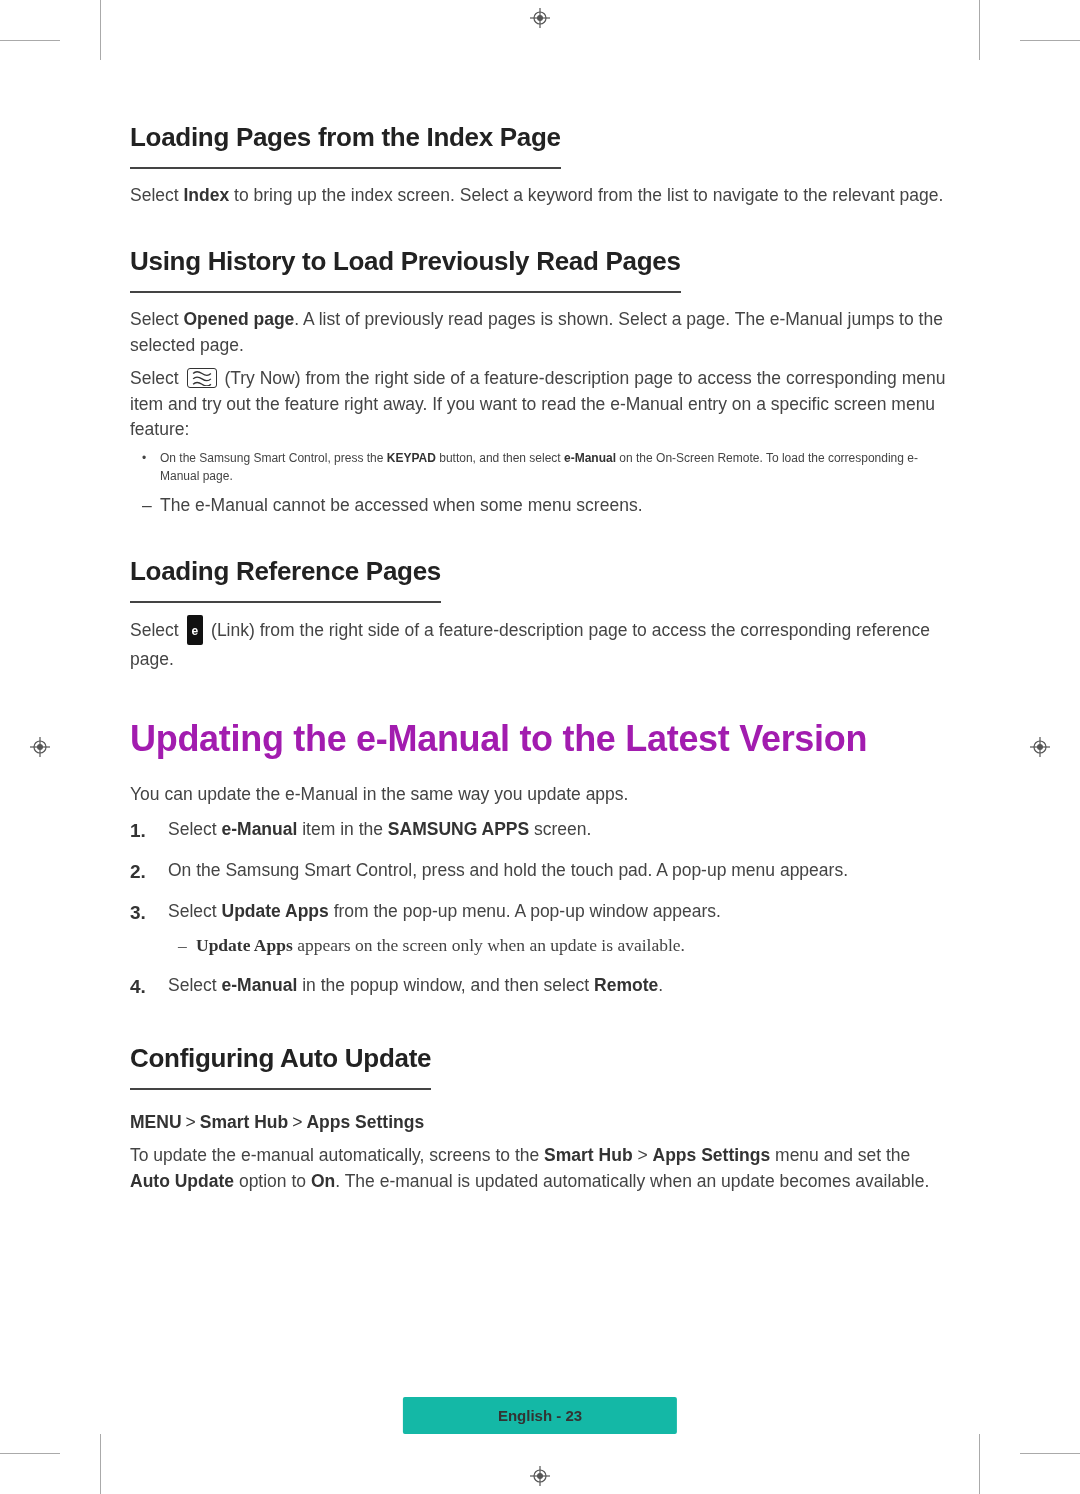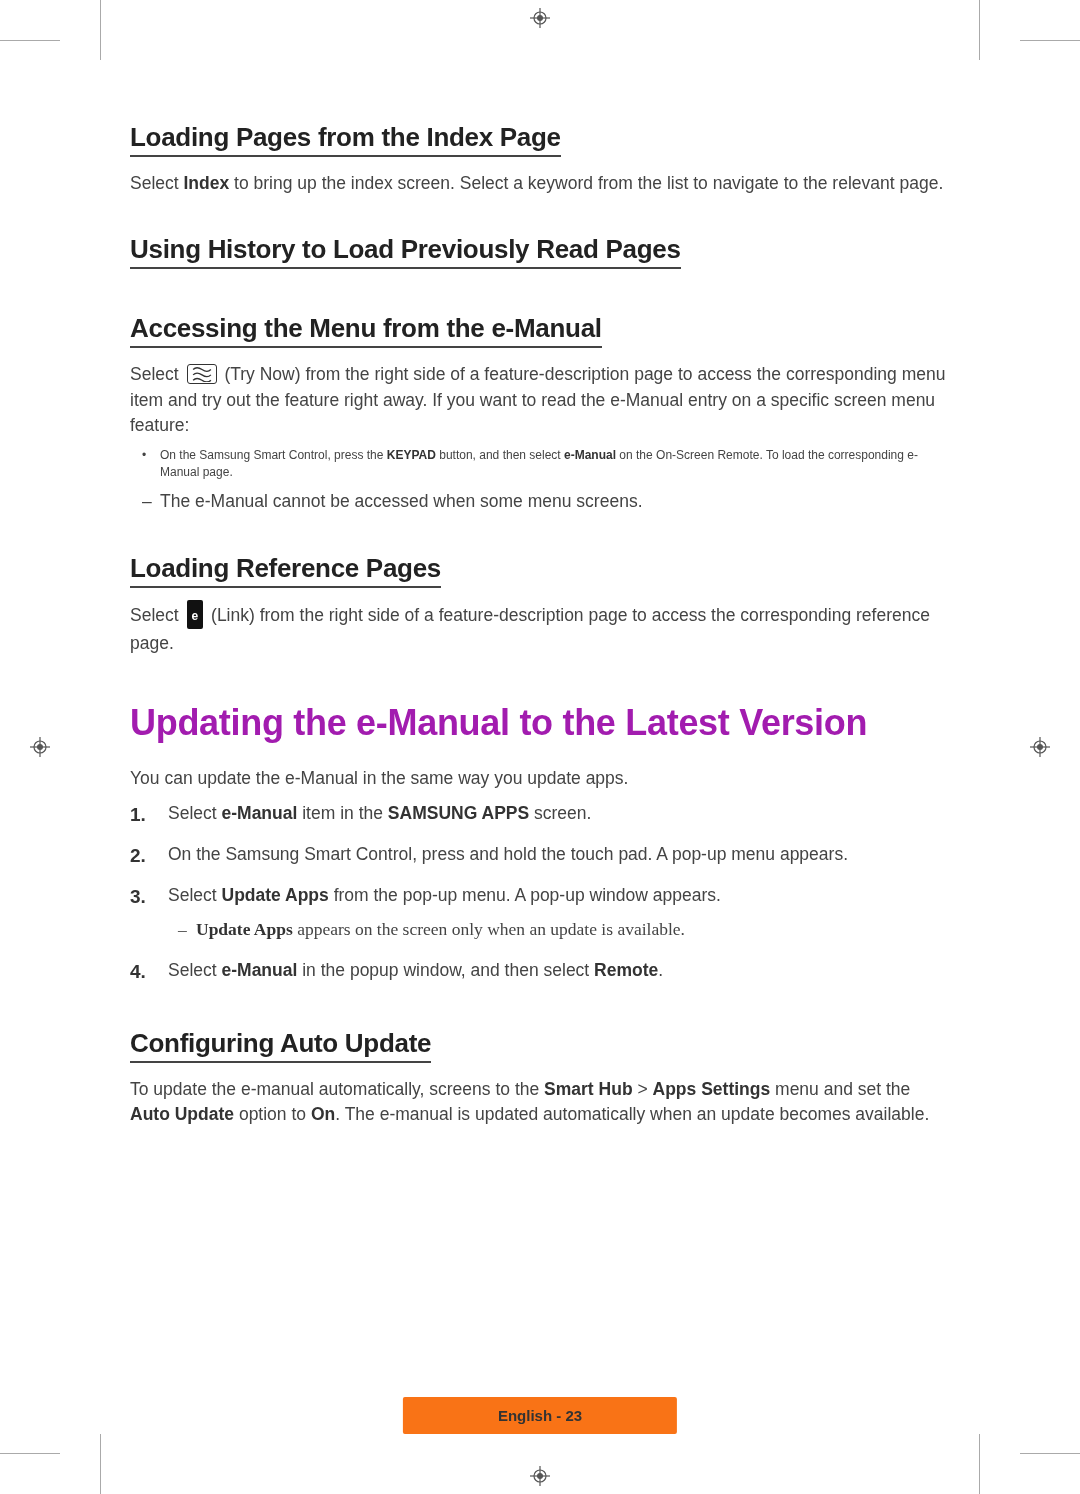--- a/index.html
+++ b/index.html
@@ -21,21 +21,21 @@
   .reg svg { width: 20px; height: 20px; display: block; }
   .reg.top { top: 8px; left: 50%; transform: translateX(-50%); }
   .reg.bottom { bottom: 8px; left: 50%; transform: translateX(-50%); }
   .reg.left { top: 50%; left: 30px; transform: translateY(-50%); }
   .reg.right { top: 50%; right: 30px; transform: translateY(-50%); }
 
   .content { width: 100%; }
   h2.section {
     font-size: 26px; font-weight: 700; color: #222;
     border-bottom: 2px solid #444; display: inline-block;
-    padding-bottom: 2px; margin-top: 30px; margin-bottom: 14px;
+    padding-bottom: 14px; margin-top: 30px; margin-bottom: 14px;
     letter-spacing: -0.3px;
   }
   h2.section:first-of-type { margin-top: 12px; }
   h1.major {
     font-size: 36px; font-weight: 700; color: #a21caf;
     margin-top: 46px; margin-bottom: 22px; letter-spacing: -0.3px;
   }
   p.body { font-size: 17.5px; line-height: 1.45; color: #444; margin-bottom: 8px; }
   p.body b, li b, .num-text b { font-weight: 700; color: #333; }
   ul.dash { list-style: none; padding-left: 30px; margin-top: 8px; }
@@ -60,21 +60,21 @@
     padding: 1px 3px; margin: 0 3px; background: #fff;
     position: relative; top: -2px;
   }
   .try-icon svg { width: 22px; height: 16px; display: block; }
   .link-icon { background: #111; padding: 2px 5px; border-radius: 2px; border: none; }
   .link-icon span { color: #fff; font-weight: 700; font-size: 12px; }
 
   .footer {
     position: absolute; left: 50%; bottom: 60px; transform: translateX(-50%);
     text-align: center; font-size: 15px; font-weight: 700; color: #333;
-    background: #f97316; padding: 10px 95px; border-radius: 2px;
+    background: #14b8a6; padding: 10px 95px; border-radius: 2px;
   }
 </style>
 </head>
 <body>
 
 <div class="page">
 
   <div class="crop h tl-h"></div>
   <div class="crop v tl-v"></div>
   <div class="crop h tr-h"></div>
@@ -119,23 +119,25 @@
   <div class="content">
 
     
     <h2 class="section">Loading Pages from the Index Page</h2>
     <p class="body">
       <span>Select </span><b>Index</b><span> to bring up the index screen. Select a keyword from the list to navigate to the relevant page.</span>
     </p>
 
     
     <h2 class="section">Using History to Load Previously Read Pages</h2>
-
-    
-    <h2 class="section">Accessing the Menu from the e-Manual</h2>
+    <p class="body">
+      <span>Select </span><b>Opened page</b><span>. A list of previously read pages is shown. Select a page. The e-Manual jumps to the selected page.</span>
+    </p>
+
+    
     <p class="body">
       <span>Select </span>
       <span class="inline-icon try-icon">
         <svg viewBox="0 0 24 18">
             <path d="M2 4 Q6 0 12 4 Q18 8 22 4" fill="none" stroke="#333" stroke-width="1.5"></path>
             <path d="M2 10 Q6 6 12 10 Q18 14 22 10" fill="none" stroke="#333" stroke-width="1.5"></path>
             <path d="M2 16 Q6 12 12 16 Q18 20 22 16" fill="none" stroke="#333" stroke-width="1.5"></path>
           </svg>
       </span>
       <span> (Try Now) from the right side of a feature-description page to access the corresponding menu item and try out the feature right away. If you want to read the e-Manual entry on a specific screen menu feature:</span>
@@ -179,20 +181,23 @@
         </ul>
       </li>
       <li>
         <span class="numlabel">4.</span>
         <span>Select </span><b>e-Manual</b><span> in the popup window, and then select </span><b>Remote</b><span>.</span>
       </li>
     </ol>
 
     
     <h2 class="section">Configuring Auto Update</h2>
+    <p class="menupath">
+      <span>MENU</span><span class="chev">&gt;</span><span>Smart Hub</span><span class="chev">&gt;</span><span>Apps Settings</span>
+    </p>
     <p class="body">
       <span>To update the e-manual automatically, screens to the </span><b>Smart Hub</b><span> &gt; </span><b>Apps Settings</b><span> menu and set the </span><b>Auto Update</b><span> option to </span><b>On</b><span>. The e-manual is updated automatically when an update becomes available.</span>
     </p>
 
   </div>
 
   <div class="footer">
     <span>English</span><span> - </span><span>23</span>
   </div>
 

